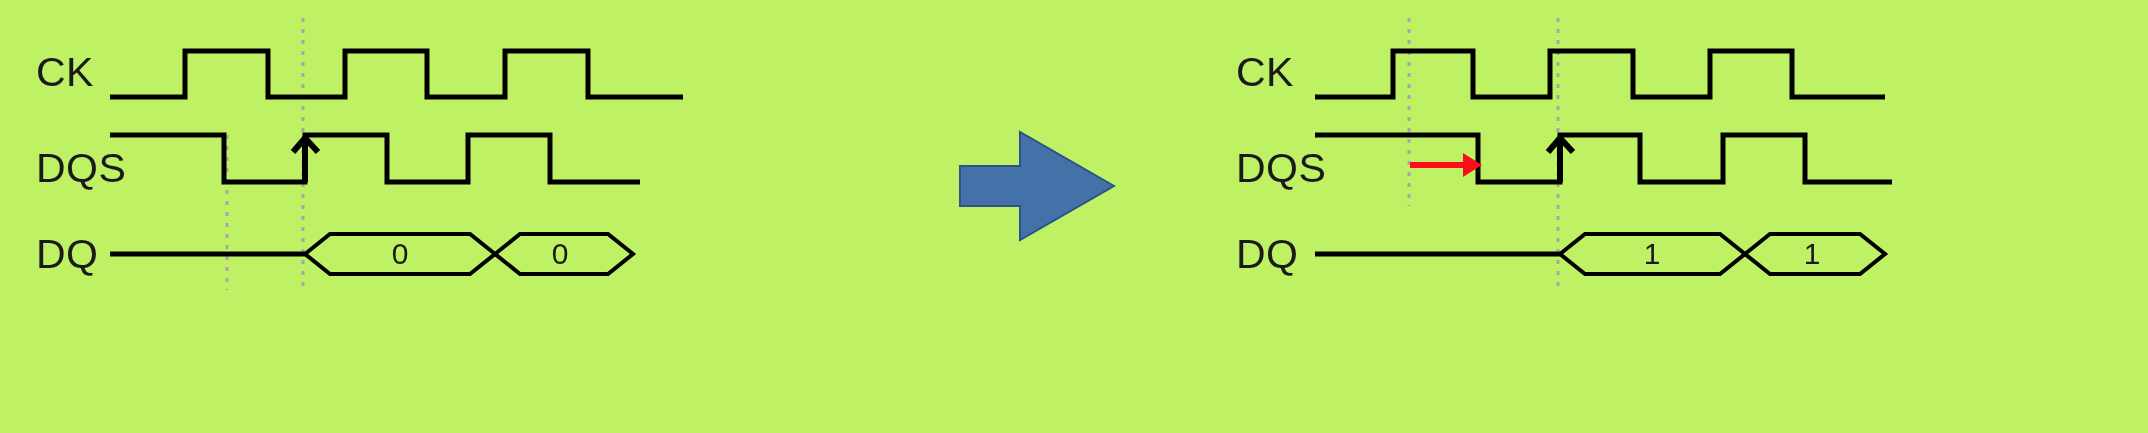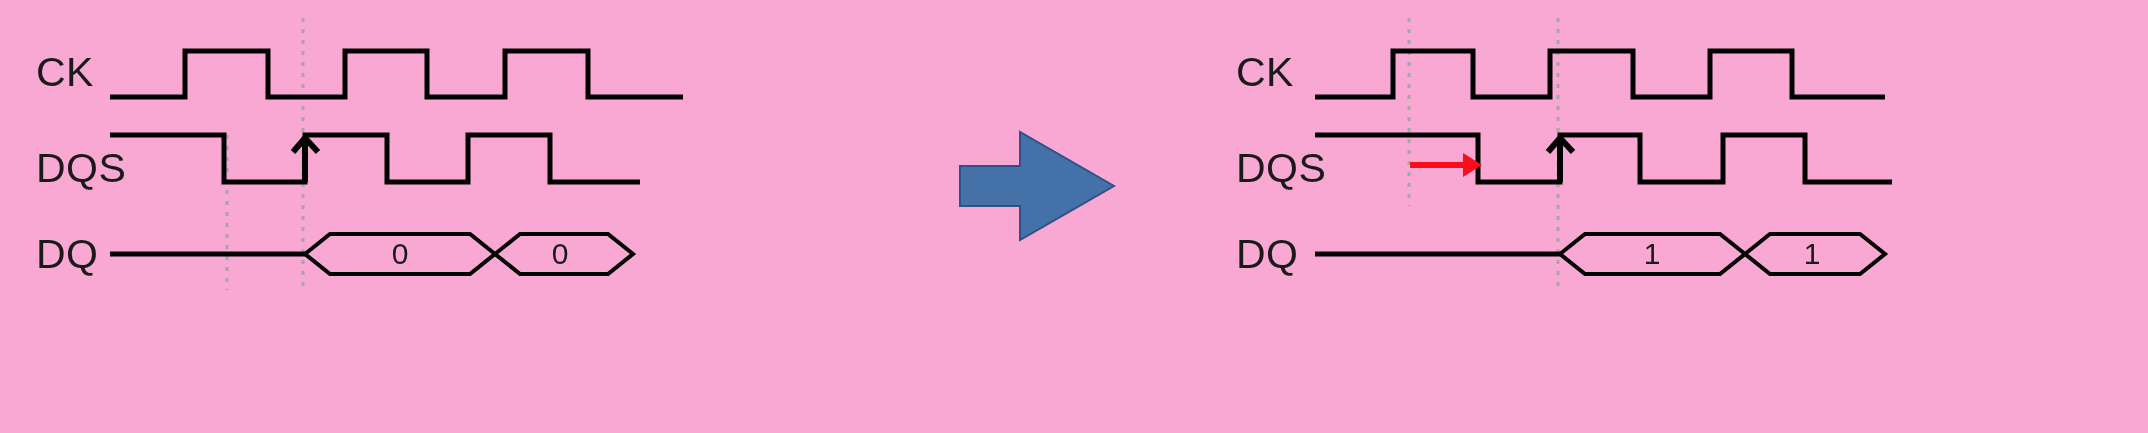--- a/index.html
+++ b/index.html
@@ -1,18 +1,18 @@
 <!DOCTYPE html>
 <html><head>
 <meta charset="utf-8">
 <style>
   html,body{margin:0;padding:0;background:#ffffff;}
   body{width:2148px;height:433px;overflow:hidden;
        font-family:"Liberation Sans","DejaVu Sans",sans-serif;}
-  .stage{position:relative;width:2148px;height:433px;background:#f9a8d4;}
+  .stage{position:relative;width:2148px;height:433px;background:#bef264;}
   svg{display:block;}
   .wave{fill:none;stroke:#000000;stroke-width:5;stroke-linejoin:miter;stroke-linecap:butt;}
   .hex{fill:none;stroke:#000000;stroke-width:4;}
   .dotted{stroke:#a6a6a6;stroke-width:3;stroke-dasharray:4 7;fill:none;}
   .siglabel{font-family:"Liberation Sans","DejaVu Sans",sans-serif;
             font-size:41px;fill:#1a1a1a;letter-spacing:0.5px;}
   .dataval{font-family:"Liberation Sans","DejaVu Sans",sans-serif;
            font-size:30px;fill:#1a1a1a;text-anchor:middle;}
   .edgearrow{stroke:#000000;stroke-width:6;fill:none;}
   .edgehead{fill:none;stroke:#000000;stroke-width:6;stroke-linecap:butt;}

